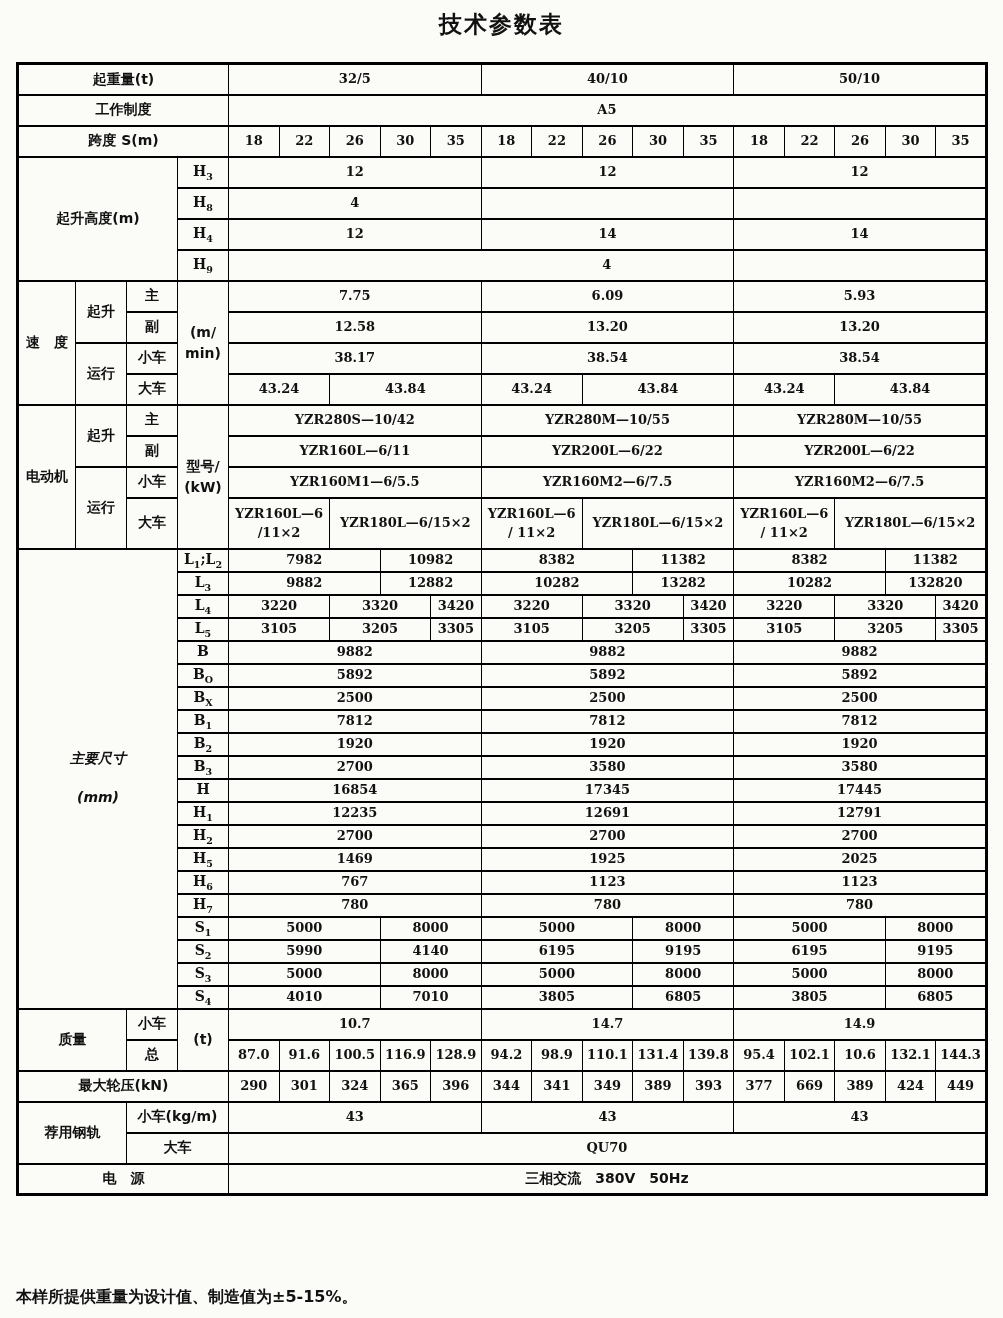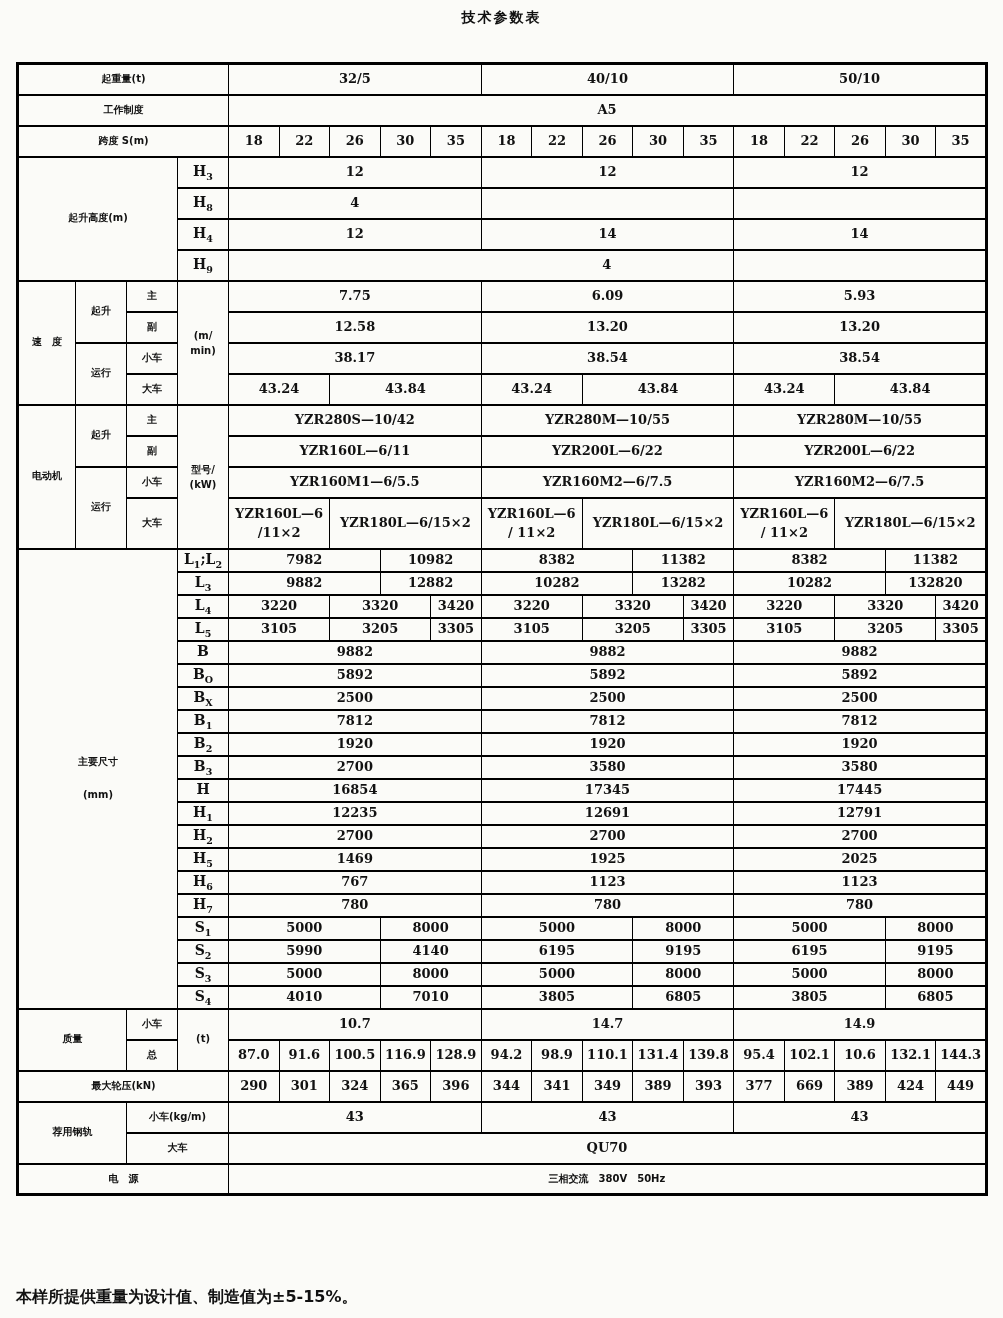--- a/index.html
+++ b/index.html
@@ -3,43 +3,43 @@
 <meta charset="utf-8">
 <style>
   html,body{margin:0;padding:0;}
   body{
     width:1003px;height:1318px;position:relative;
     background:#fbfbf8;color:#111;
     font-family:"DejaVu Serif","Liberation Serif",serif;
   }
   .page-title{
     position:absolute;top:9px;left:0;width:100%;
-    text-align:center;font-size:14px;font-weight:bold;letter-spacing:2px;
+    text-align:center;font-size:23px;font-weight:bold;letter-spacing:2px;
     font-family:Liberation Serif, serif;
   }
   table.spec{
     position:absolute;left:16px;top:62px;width:969px;
     border-collapse:collapse;table-layout:fixed;
     border:3px solid #000;
   }
   td{
     border-left:1px solid #000;border-right:1px solid #000;
     border-top:2px solid #000;border-bottom:2px solid #000;
     text-align:center;vertical-align:middle;
     font-size:13px;font-weight:bold;padding:0 1px;overflow:hidden;
     line-height:1.25;
   }
-  td.lbl{font-size:10px;font-family:"DejaVu Sans","Liberation Sans",sans-serif;}
+  td.lbl{font-size:14px;font-family:"DejaVu Sans","Liberation Sans",sans-serif;}
   td.sym{font-size:14px;font-family:"DejaVu Serif",serif;}
   td.sym sub, .sym sub{font-size:9.5px;line-height:0;}
   tr.h33{height:31px;}
   tr.h25{height:23px;}
   tr.h53{height:51px;}
   .two-line div{line-height:1.5;}
-  .dims-label div{line-height:1.4;}
+  .dims-label div{line-height:1.4;font-style:italic;}
   .dims-label div+div{margin-top:19px;}
   .right-half-center span{display:block;margin-left:50%;text-align:center;}
   .footnote{
     position:absolute;left:16px;top:1287px;font-size:16px;font-weight:bold;
     font-family:"DejaVu Sans","Liberation Sans",sans-serif;
   }
 </style>
 </head>
 <body>
 

